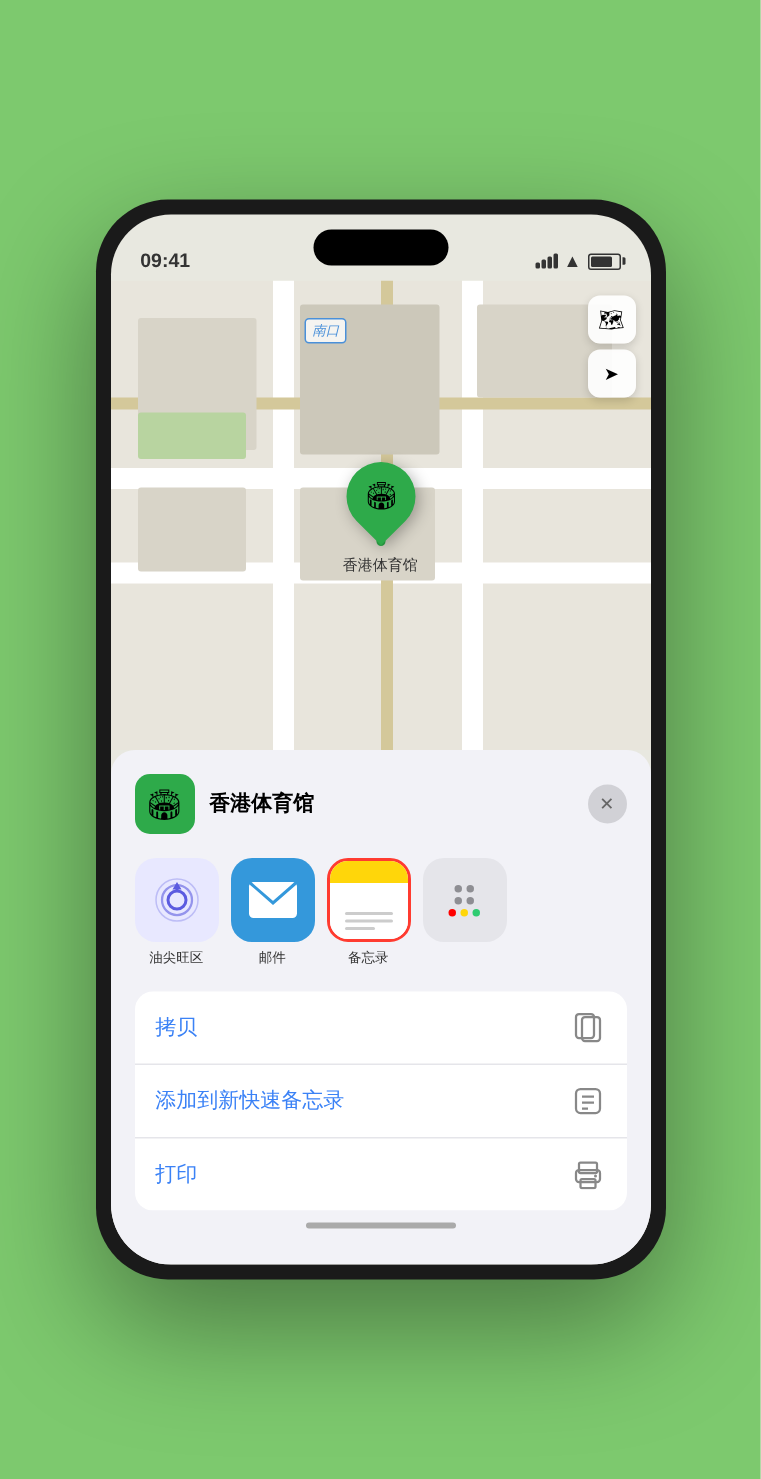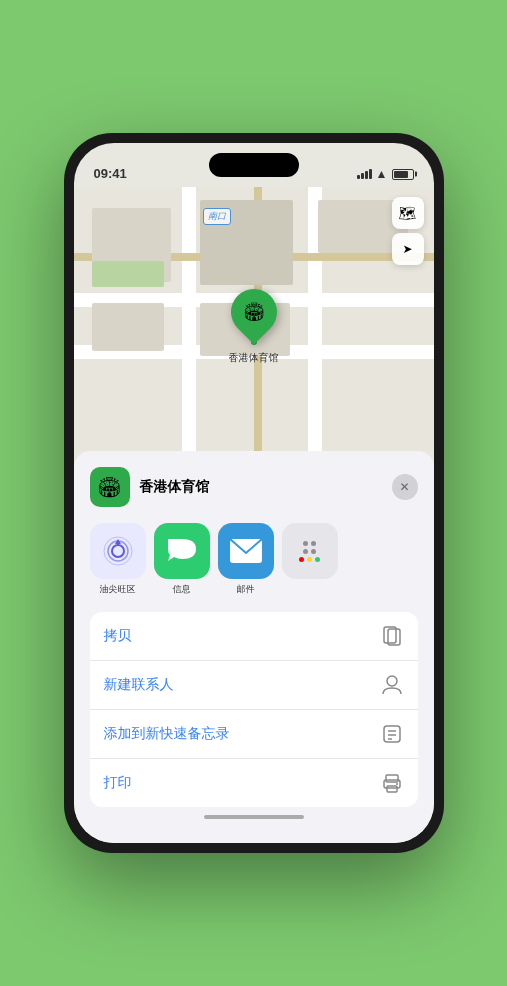--- a/index.html
+++ b/index.html
@@ -401,39 +401,43 @@
               <circle cx="16" cy="16" r="6" fill="none" stroke="#5b5be0" stroke-width="2"></circle>
               <circle cx="16" cy="16" r="10" fill="none" stroke="#5b5be0" stroke-width="1.5" opacity="0.6"></circle>
               <circle cx="16" cy="16" r="14" fill="none" stroke="#5b5be0" stroke-width="1" opacity="0.3"></circle>
               <line x1="16" y1="10" x2="16" y2="6" stroke="#5b5be0" stroke-width="2"></line>
               <polygon points="13,9 19,9 16,4" fill="#5b5be0"></polygon>
             </svg>
           </div>
           <div class="share-label">油尖旺区</div>
         </div>
 
-        <div class="share-item">
-          <div class="share-icon message">
-            <svg width="32" height="28" viewBox="0 0 32 28">
-              <path d="M2 2 Q2 2 16 2 Q30 2 30 12 Q30 22 16 22 Q12 22 8 20 L2 24 L4 18 Q2 16 2 12 Z" fill="white"></path>
-            </svg>
-          </div>
-          <div class="share-label">信息</div>
-        </div>
 
         <div class="share-item">
           <div class="share-icon mail">
             <svg width="34" height="26" viewBox="0 0 34 26">
               <rect x="1" y="1" width="32" height="24" rx="3" fill="white"></rect>
               <polyline points="1,1 17,15 33,1" fill="none" stroke="#3498db" stroke-width="2"></polyline>
             </svg>
           </div>
           <div class="share-label">邮件</div>
         </div>
 
+        <div class="share-item">
+          <div class="share-icon-wrapper-notes">
+            <div style="width:100%;height:100%;background:linear-gradient(to bottom, #ffd60a 0%, #ffd60a 28%, #fff 28%);display:flex;align-items:flex-end;justify-content:center;padding-bottom:6px;">
+              <div class="notes-lines">
+                <div class="notes-line"></div>
+                <div class="notes-line"></div>
+                <div class="notes-line" style="width:20px;"></div>
+              </div>
+            </div>
+          </div>
+          <div class="share-label">备忘录</div>
+        </div>
 
         <div class="share-item">
           <div style="width:56px;height:56px;background:#e5e5ea;border-radius:14px;display:flex;flex-direction:column;align-items:center;justify-content:center;gap:3px;">
             <div style="display:flex;gap:3px;">
               <div style="width:5px;height:5px;border-radius:50%;background:#8e8e93;"></div>
               <div style="width:5px;height:5px;border-radius:50%;background:#8e8e93;"></div>
             </div>
             <div style="display:flex;gap:3px;">
               <div style="width:5px;height:5px;border-radius:50%;background:#8e8e93;"></div>
               <div style="width:5px;height:5px;border-radius:50%;background:#8e8e93;"></div>
@@ -453,29 +457,20 @@
         <div class="menu-item">
           <span class="menu-item-text">拷贝</span>
           <div class="menu-item-icon">
             <svg width="20" height="22" viewBox="0 0 20 22">
               <rect x="6" y="4" width="12" height="16" rx="2" fill="none" stroke="#888" stroke-width="1.5"></rect>
               <rect x="2" y="2" width="12" height="16" rx="2" fill="none" stroke="#888" stroke-width="1.5"></rect>
             </svg>
           </div>
         </div>
 
-        <div class="menu-item">
-          <span class="menu-item-text">新建联系人</span>
-          <div class="menu-item-icon">
-            <svg width="20" height="22" viewBox="0 0 20 22">
-              <circle cx="10" cy="7" r="5" fill="none" stroke="#888" stroke-width="1.5"></circle>
-              <path d="M1 20 Q1 14 10 14 Q19 14 19 20" fill="none" stroke="#888" stroke-width="1.5"></path>
-            </svg>
-          </div>
-        </div>
 
 
         <div class="menu-item">
           <span class="menu-item-text">添加到新快速备忘录</span>
           <div class="menu-item-icon">
             <svg width="20" height="20" viewBox="0 0 20 20">
               <rect x="2" y="2" width="16" height="16" rx="3" fill="none" stroke="#888" stroke-width="1.5"></rect>
               <line x1="6" y1="7" x2="14" y2="7" stroke="#888" stroke-width="1.5"></line>
               <line x1="6" y1="11" x2="14" y2="11" stroke="#888" stroke-width="1.5"></line>
               <line x1="6" y1="15" x2="10" y2="15" stroke="#888" stroke-width="1.5"></line>

